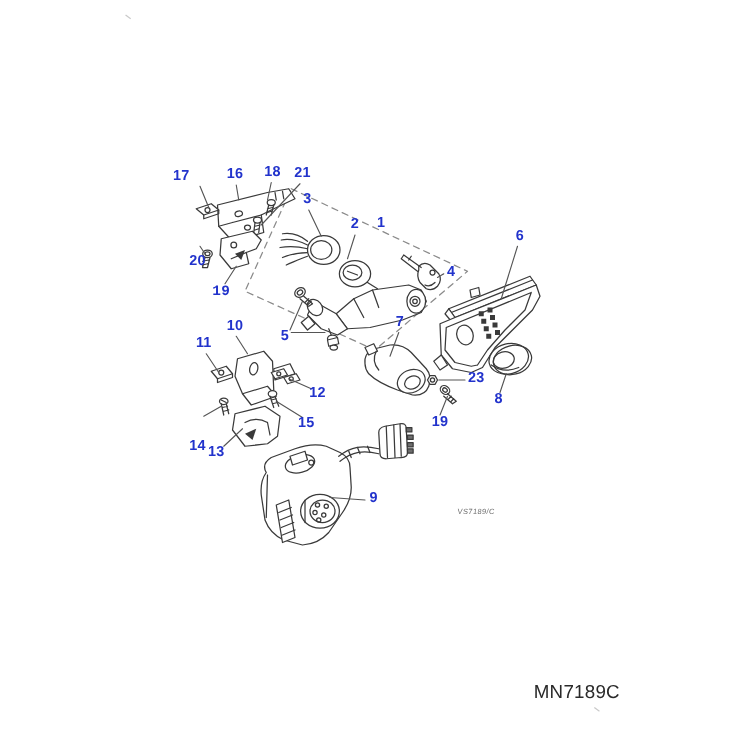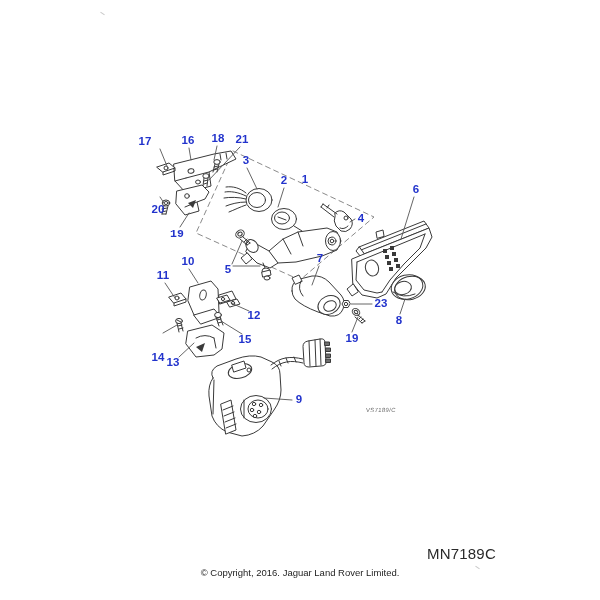--- a/index.html
+++ b/index.html
@@ -270,17 +270,16 @@
       <div class="callout" style="left: 218px; top: 139px;">18</div>
       <div class="callout" style="left: 177px; top: 234px; font-family: Liberation Mono, monospace;">19</div>
       <div class="callout" style="left: 158px; top: 190px; margin-top: 20px;">20</div>
       <div class="callout" style="left: 242px; top: 140px;">21</div>
       <div class="callout" style="left: 352px; top: 339px;">19</div>
       <div class="callout" style="left: 381px; top: 304px;">23</div>
     </div>
 
   <div class="watermark">VS7189/C</div>
   <div class="diagram-code">MN7189C</div>
-  <div class="copyright">© Copyright, 2016. Jaguar Land Rover Limited.</div>
 
   <div class="artifact a1"></div>
   <div class="artifact a2"></div>
 </div>
 
 </body></html>

